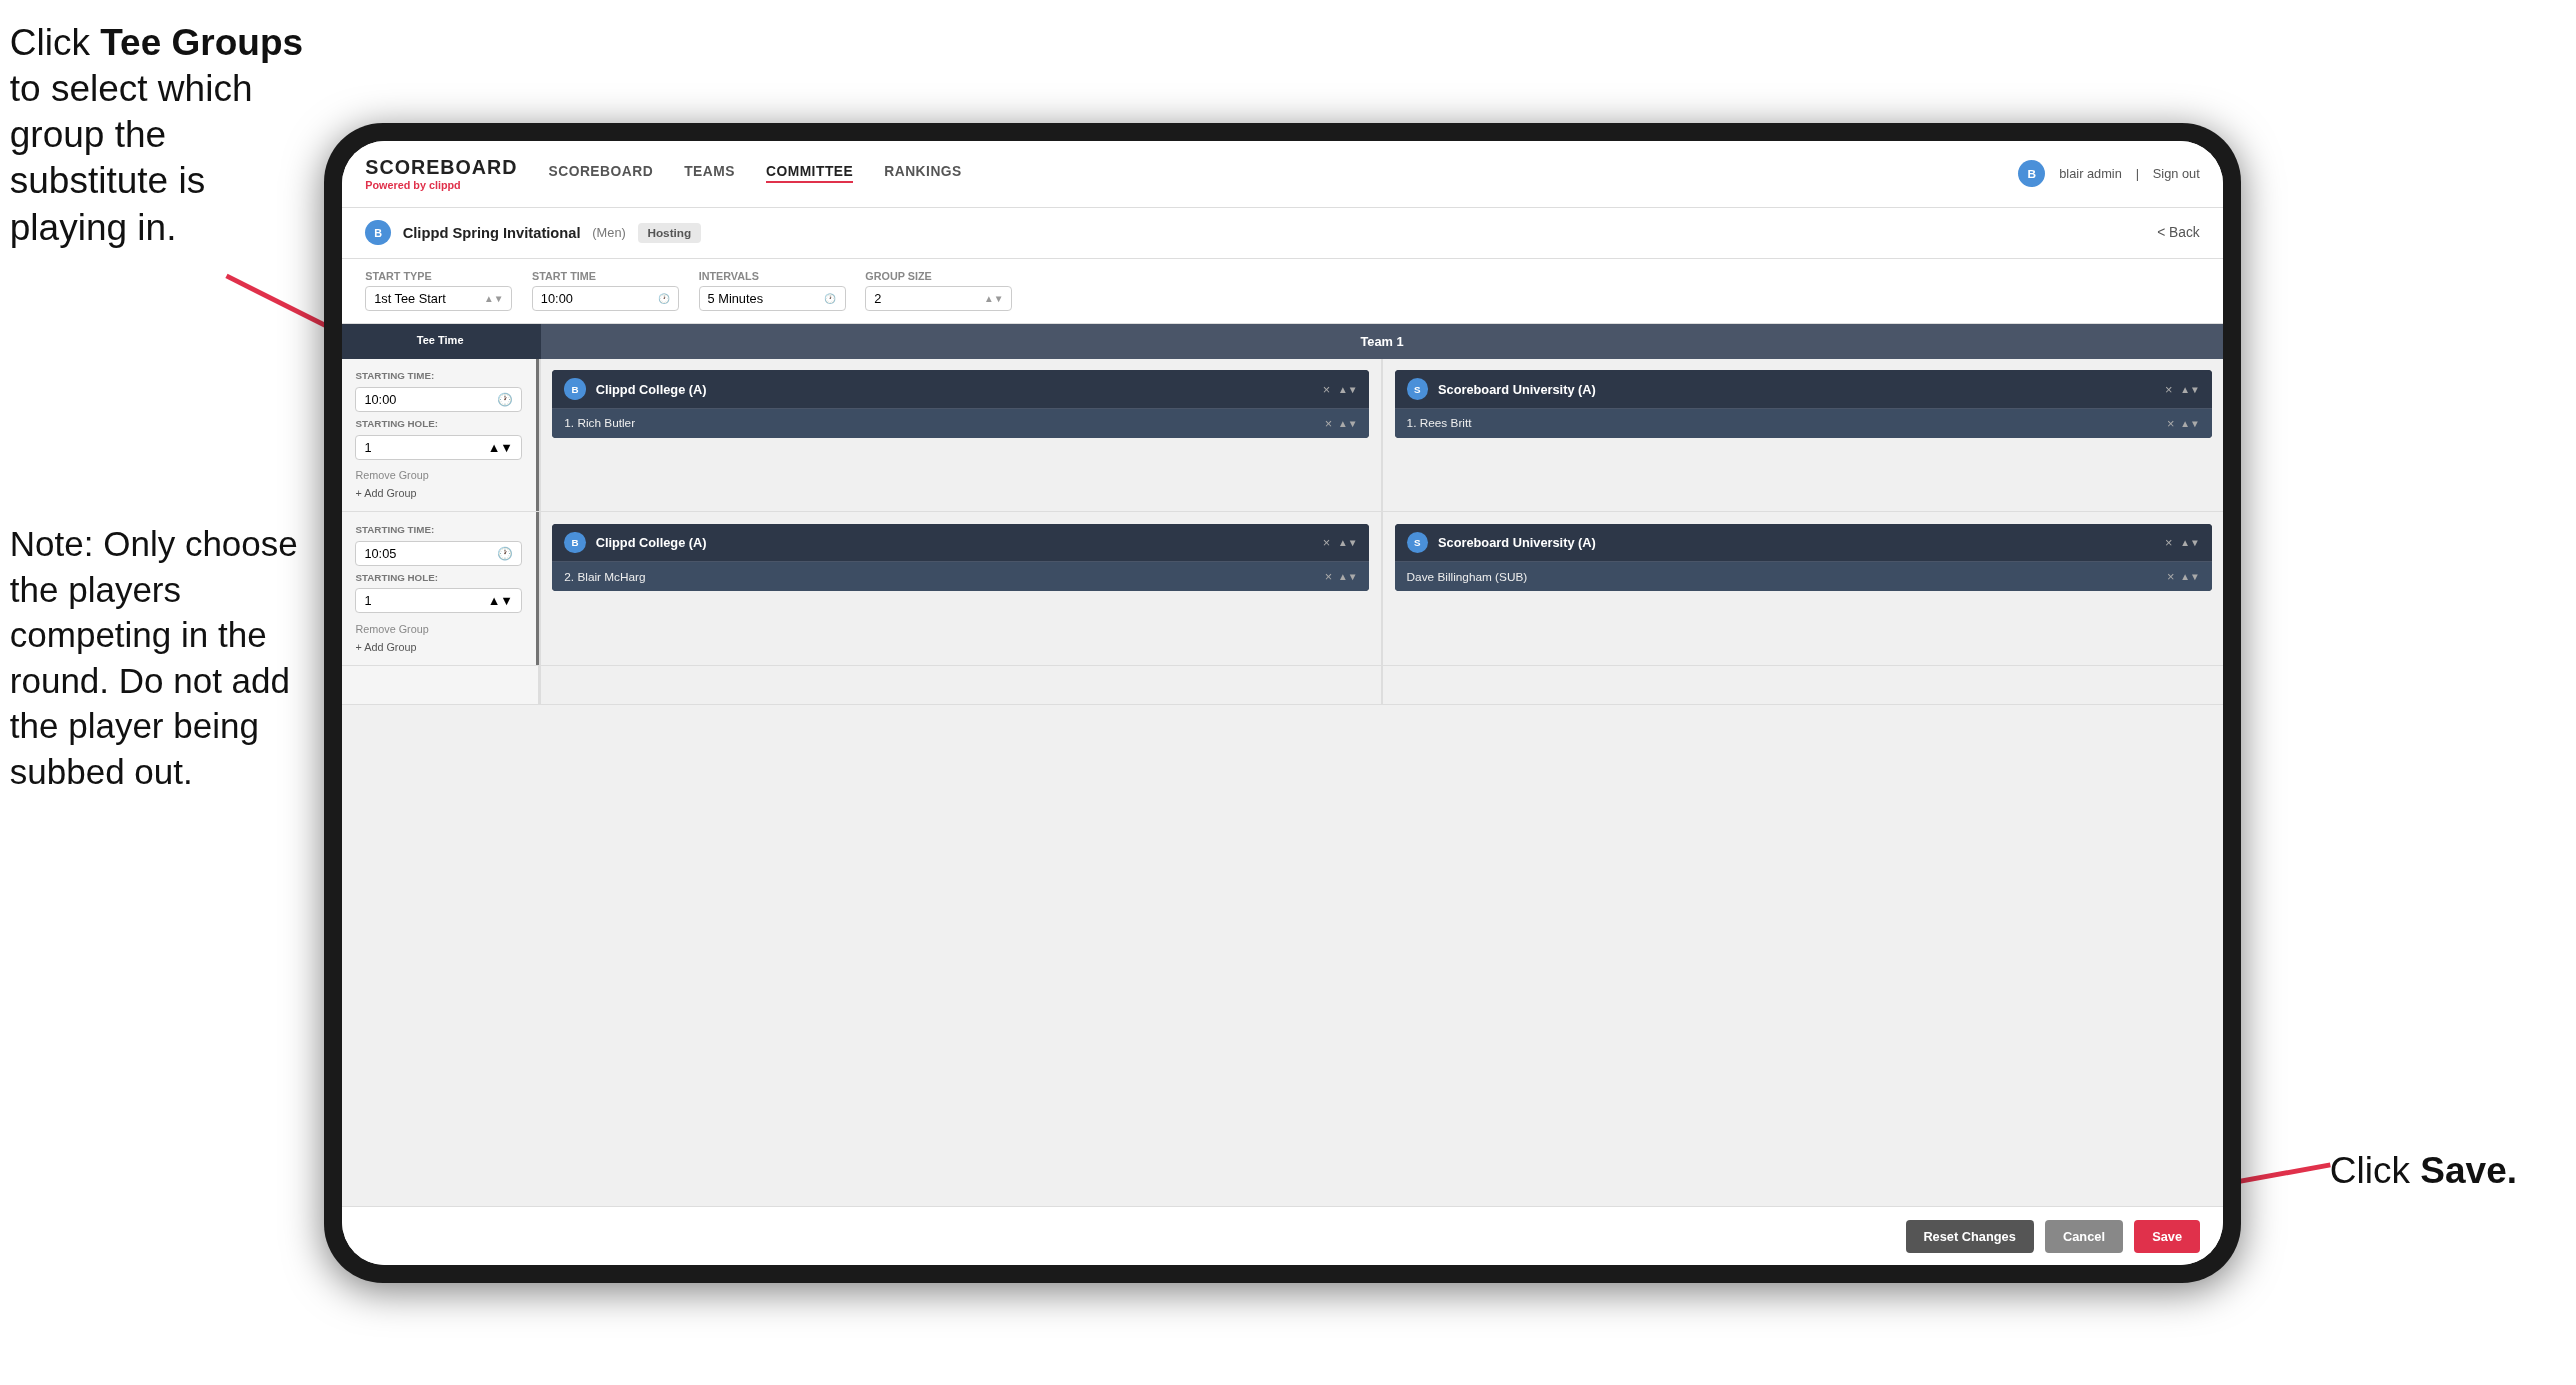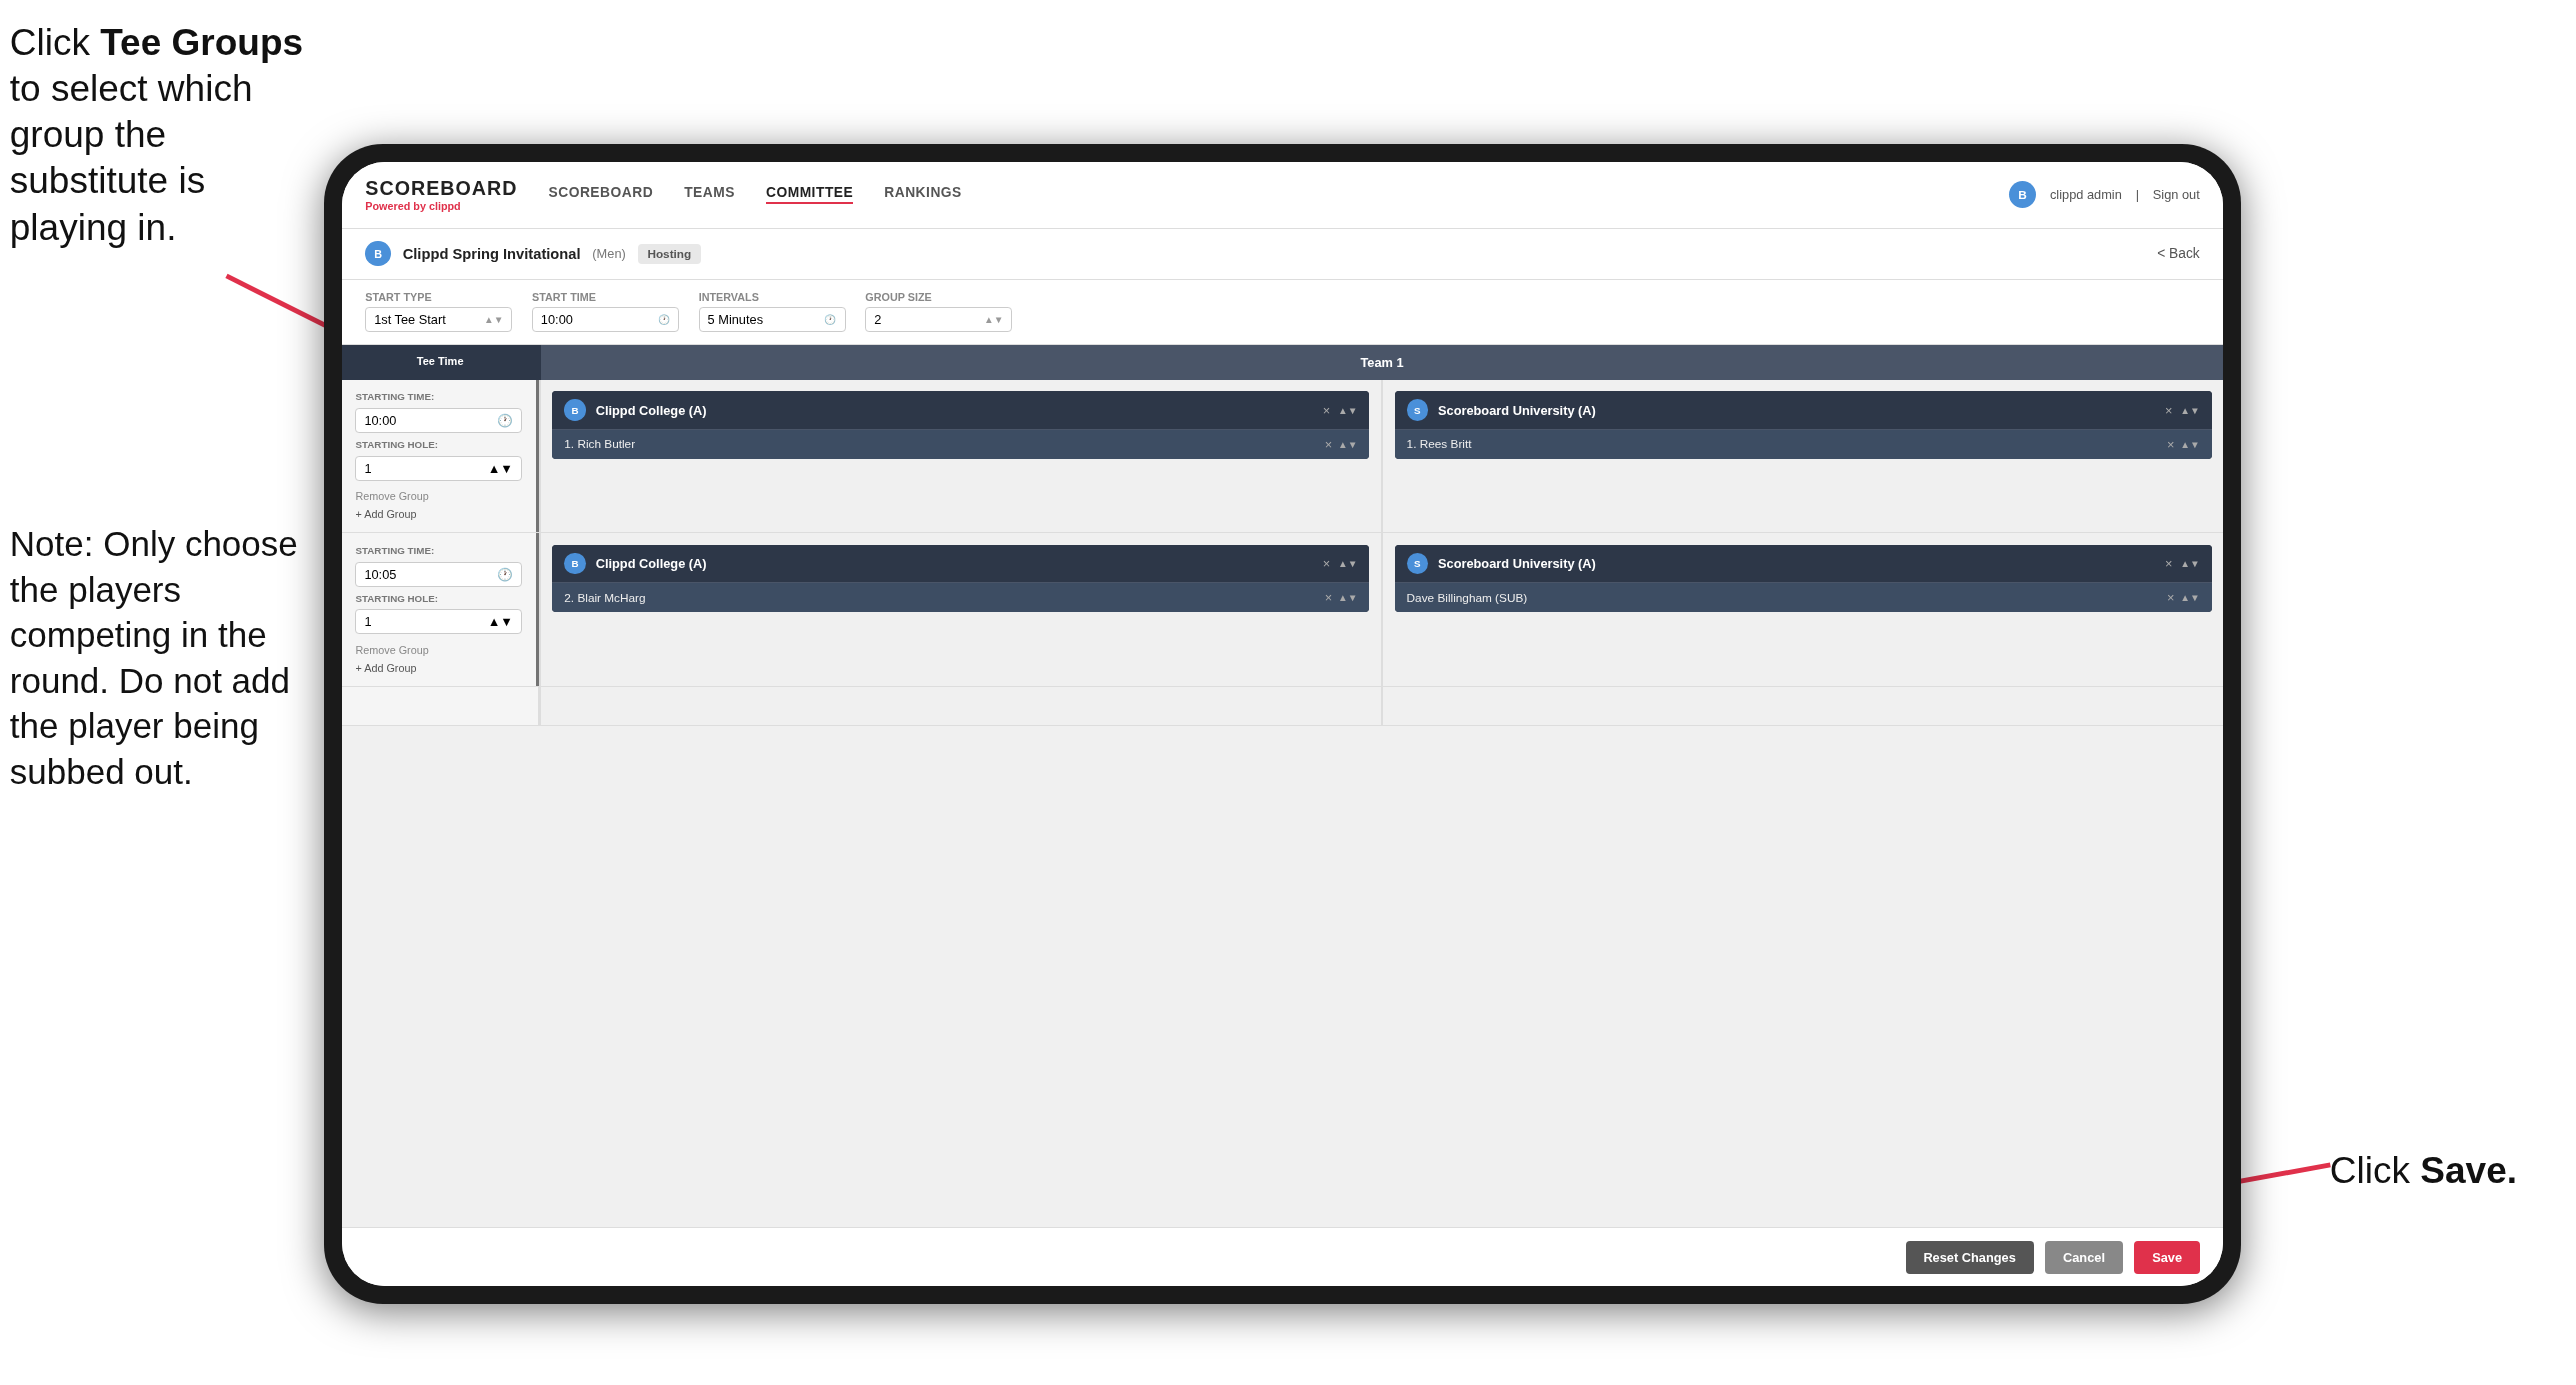--- a/index.html
+++ b/index.html
@@ -42,21 +42,21 @@
       top: 1150px;
       right: 59px;
       font-size: 37px;
       color: #111;
     }
     .click-save-label strong { font-weight: 900; }
 
     
     .tablet-frame {
       position: absolute;
-      top: 144px;
+      top: 123px;
       left: 324px;
       width: 1917px;
       height: 1160px;
       background: #1a1a1a;
       border-radius: 59px;
       box-shadow: 0 7.9px 39px rgba(0,0,0,0.5);
       padding: 17.7px;
     }
 
     .tablet-screen {
@@ -529,21 +529,21 @@
         </span>
       </div>
       <div class="nav-links">
         <span class="nav-link">SCOREBOARD</span>
         <span class="nav-link">TEAMS</span>
         <span class="nav-link active">COMMITTEE</span>
         <span class="nav-link">RANKINGS</span>
       </div>
       <div class="nav-right">
         <div class="nav-avatar">B</div>
-        <span>clippd admin</span>
+        <span>blair admin</span>
         <span>|</span>
         <span style="cursor:pointer;color:#555;">Sign out</span>
       </div>
     </div>
 
     <div class="breadcrumb-bar">
       <div class="breadcrumb-left">
         <div class="breadcrumb-icon">B</div>
         <span class="breadcrumb-title">Clippd Spring Invitational</span>
         <span class="breadcrumb-subtitle">(Men)</span>

